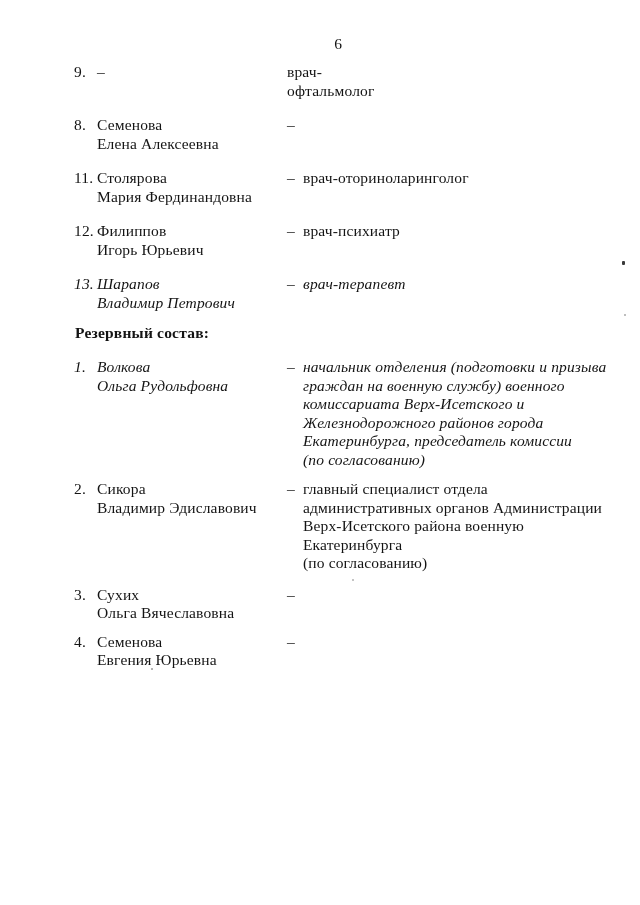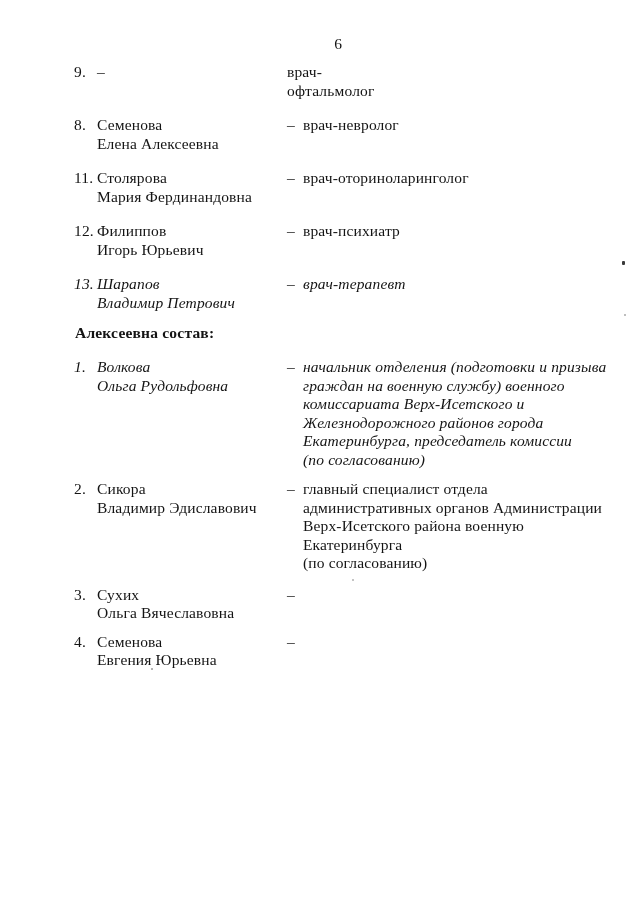--- a/index.html
+++ b/index.html
@@ -72,21 +72,20 @@
       <div class="num">9.</div>
       <div class="dash">–</div>
       <div class="pos">врач-офтальмолог</div>
     </div>
 
     <div class="item">
       <div class="num">8.</div>
       <div class="name">Семенова
 Елена Алексеевна</div>
       <div class="dash">–</div>
-      <div class="pos">врач-невролог</div>
     </div>
 
     <div class="item">
       <div class="num">11.</div>
       <div class="name">Столярова
 Мария Фердинандовна</div>
       <div class="dash">–</div>
       <div class="pos">врач-оториноларинголог</div>
     </div>
 
@@ -101,21 +100,21 @@
     <div class="item mb11">
       <div class="num">13.</div>
       <div class="name">Шарапов
 Владимир Петрович</div>
       <div class="dash">–</div>
       <div class="pos">врач-терапевт</div>
     </div>
 
   </div>
 
-  <div class="section-header">Алексеевна состав:</div>
+  <div class="section-header">Резервный состав:</div>
 
   <div class="list reserve-list">
 
     <div class="item mb11">
       <div class="num">1.</div>
       <div class="name">Волкова
 Ольга Рудольфовна</div>
       <div class="dash">–</div>
       <div class="pos">начальник отделения (подготовки и призыва
 граждан на военную службу) военного

